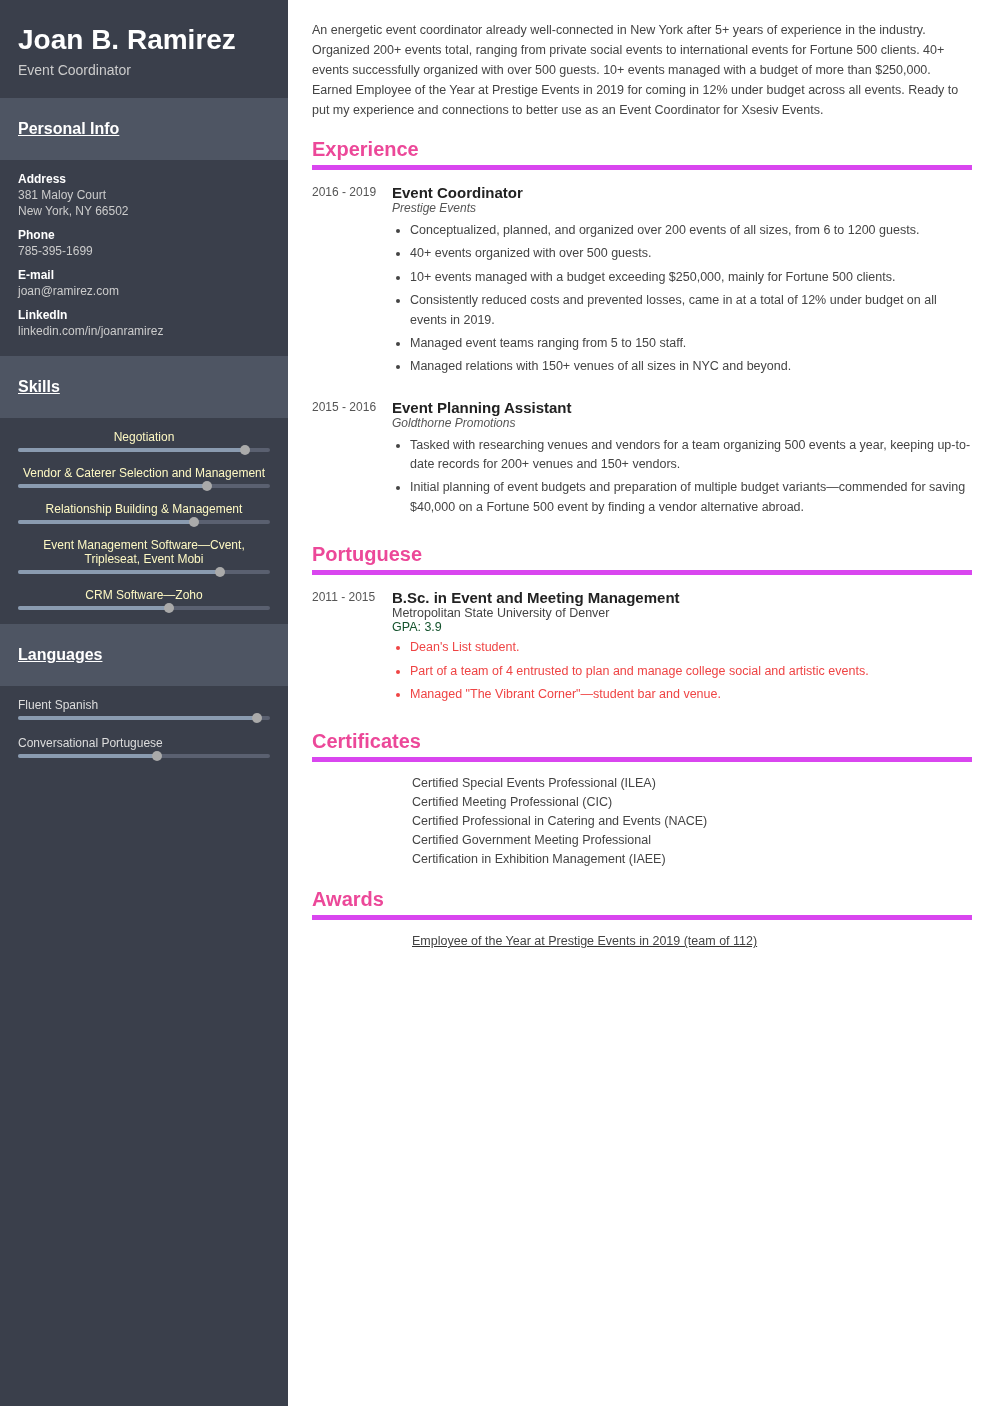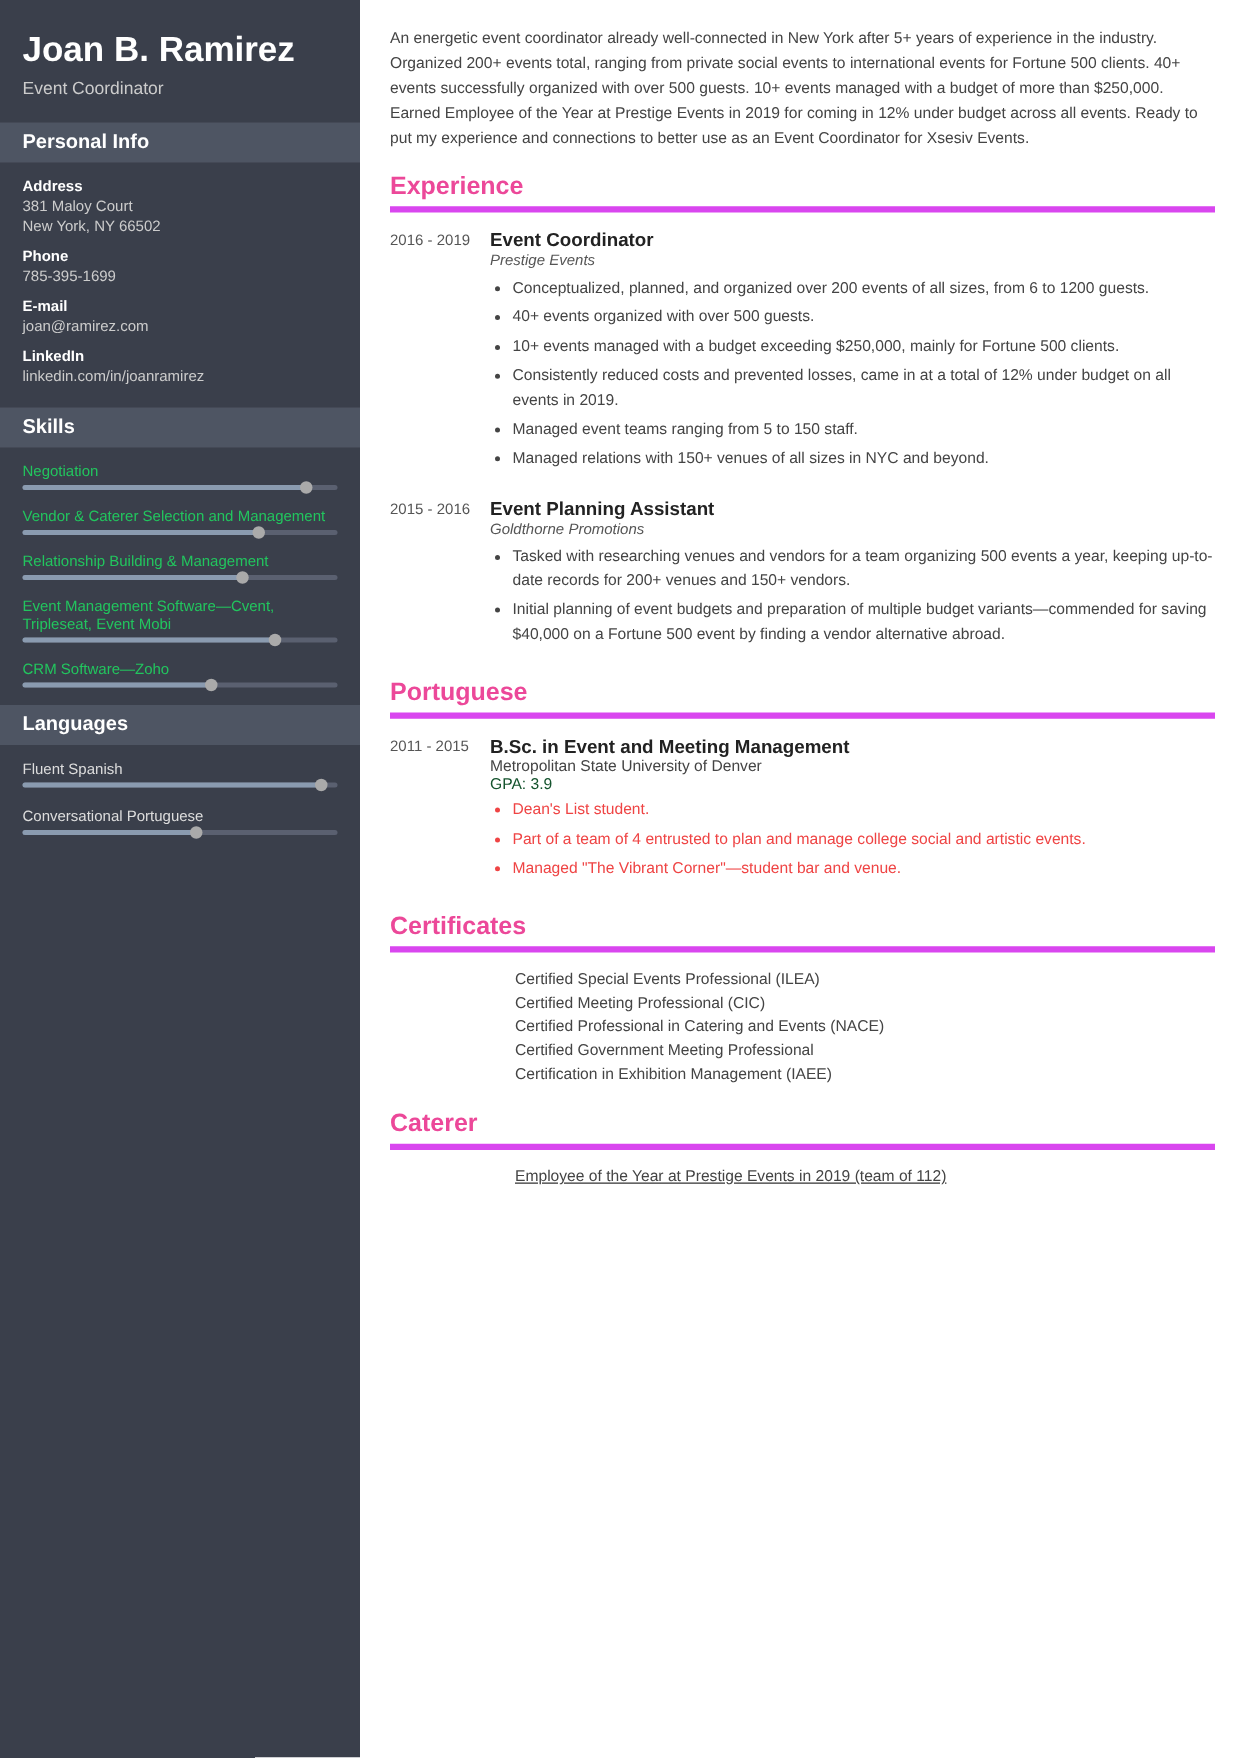--- a/index.html
+++ b/index.html
@@ -33,44 +33,46 @@
     .sidebar-title {
       font-size: 14px;
       color: #ccc;
       margin-bottom: 20px;
     }
     .sidebar-section-title {
       font-size: 16px;
       font-weight: 700;
       color: #fff;
       background-color: #4e5563;
-      padding: 7px 8px;
+      padding: 22px 8px;
       margin-bottom: 12px;
       margin-left: -18px;
       margin-right: -18px;
       padding-left: 18px;
+      text-decoration: underline;
     }
     .info-label {
       font-weight: 700;
       font-size: 12px;
       color: #fff;
       margin-top: 10px;
     }
     .info-value {
       font-size: 12px;
       color: #ccc;
       margin-top: 2px;
     }
     .skill-item {
       margin-bottom: 14px;
     }
     .skill-name {
       font-size: 12px;
-      color: #22c55e;
+      color: #fef9c3;
       margin-bottom: 4px;
+      text-align: center;
     }
     .skill-bar-bg {
       height: 4px;
       background-color: #5a6070;
       border-radius: 2px;
       width: 100%;
       position: relative;
     }
     .skill-bar-fill {
       height: 4px;
@@ -363,20 +365,20 @@
       <div class="cert-list" id="certificates-list">
           <div class="cert-item">Certified Special Events Professional (ILEA)</div>
           <div class="cert-item">Certified Meeting Professional (CIC)</div>
           <div class="cert-item">Certified Professional in Catering and Events (NACE)</div>
           <div class="cert-item">Certified Government Meeting Professional</div>
           <div class="cert-item">Certification in Exhibition Management (IAEE)</div>
         </div>
     </div>
 
     <div class="section">
-      <div class="section-header">Caterer</div>
+      <div class="section-header">Awards</div>
       <div class="award-list" id="awards-list">
           <div class="award-item">Employee of the Year at Prestige Events in 2019 (team of 112)</div>
         </div>
     </div>
 
   </div>
 </div>
 
 </body></html>

